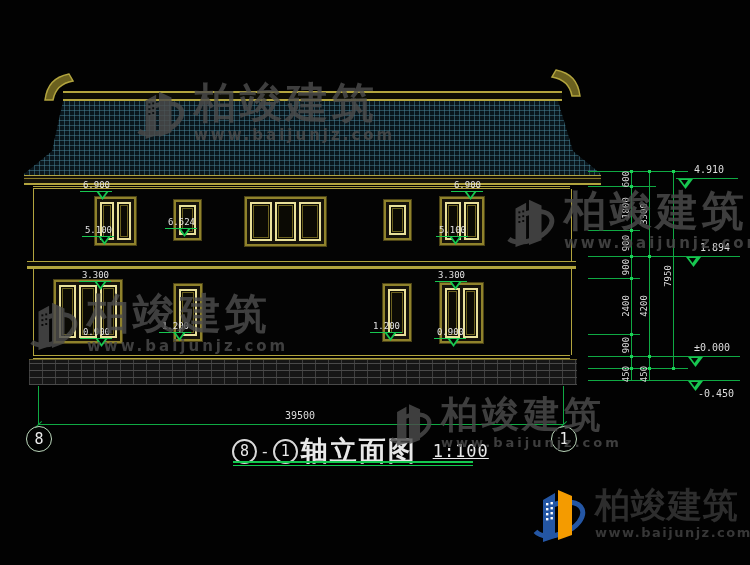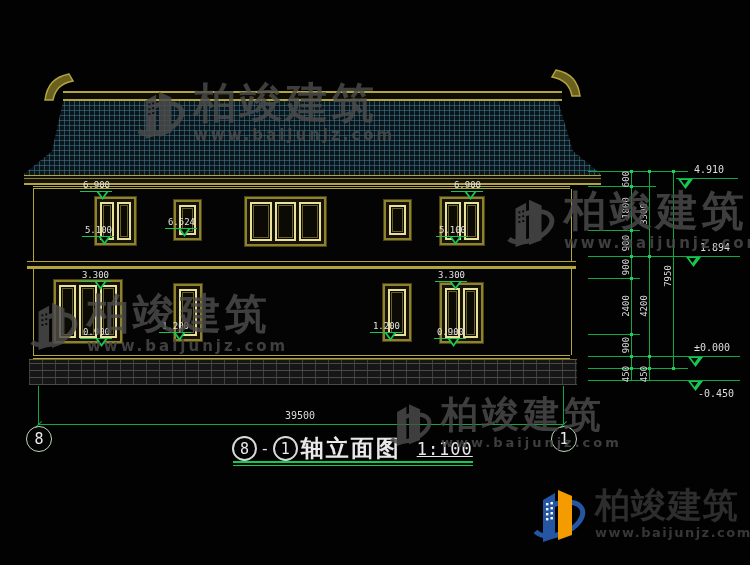--- a/index.html
+++ b/index.html
@@ -41,21 +41,21 @@
        display:flex;gap:3px;padding:3px;box-shadow:0 0 0 1px #4d4415;}
   .pane{flex:1;border:2px solid #e9e09a;background:#0b0a04;position:relative;}
   .pane::before{content:"";position:absolute;inset:1px;border:1px solid #6b611f;}
   
   .bubble{position:absolute;width:24px;height:24px;border-radius:50%;border:1px solid #bcd8bc;
           color:#ececec;font:15px "DejaVu Sans Mono",monospace;display:flex;align-items:center;justify-content:center;}
   .t-circle{width:25px;height:25px;border-radius:50%;border:2px solid #d9d9d9;color:#eaeaea;
             font:15px "DejaVu Sans Mono",monospace;display:flex;align-items:center;justify-content:center;box-sizing:border-box;}
   .titlebar{position:absolute;display:flex;align-items:center;color:#e8e8e8;}
   .t-dash{color:#dddddd;font:16px "DejaVu Sans Mono",monospace;margin:0 3px;}
-  .t-name{font-size:23px;font-weight:600;letter-spacing:2px;margin-left:3px;}
+  .t-name{font-size:27px;font-weight:600;letter-spacing:2px;margin-left:3px;}
   .t-scale{font:17px "DejaVu Sans Mono",monospace;margin-left:16px;letter-spacing:1px;text-decoration:underline;}
   .t-underline{position:absolute;border-top:2px solid #14c94e;border-bottom:1px solid #14c94e;height:5px;box-sizing:border-box;}
   
   .wm{position:absolute;display:flex;align-items:center;gap:9px;opacity:.82;}
   .wm-brand{font-size:42px;font-weight:700;letter-spacing:4px;color:#4c4c4c;line-height:1;white-space:nowrap;}
   .wm-site{font-size:15px;font-weight:700;letter-spacing:3px;color:#4c4c4c;margin-top:2px;white-space:nowrap;}
   .wm-sm .wm-brand{font-size:37px;}
   .wm-sm .wm-site{font-size:13px;}
   
   .brandbar{position:absolute;display:flex;align-items:center;gap:9px;}

